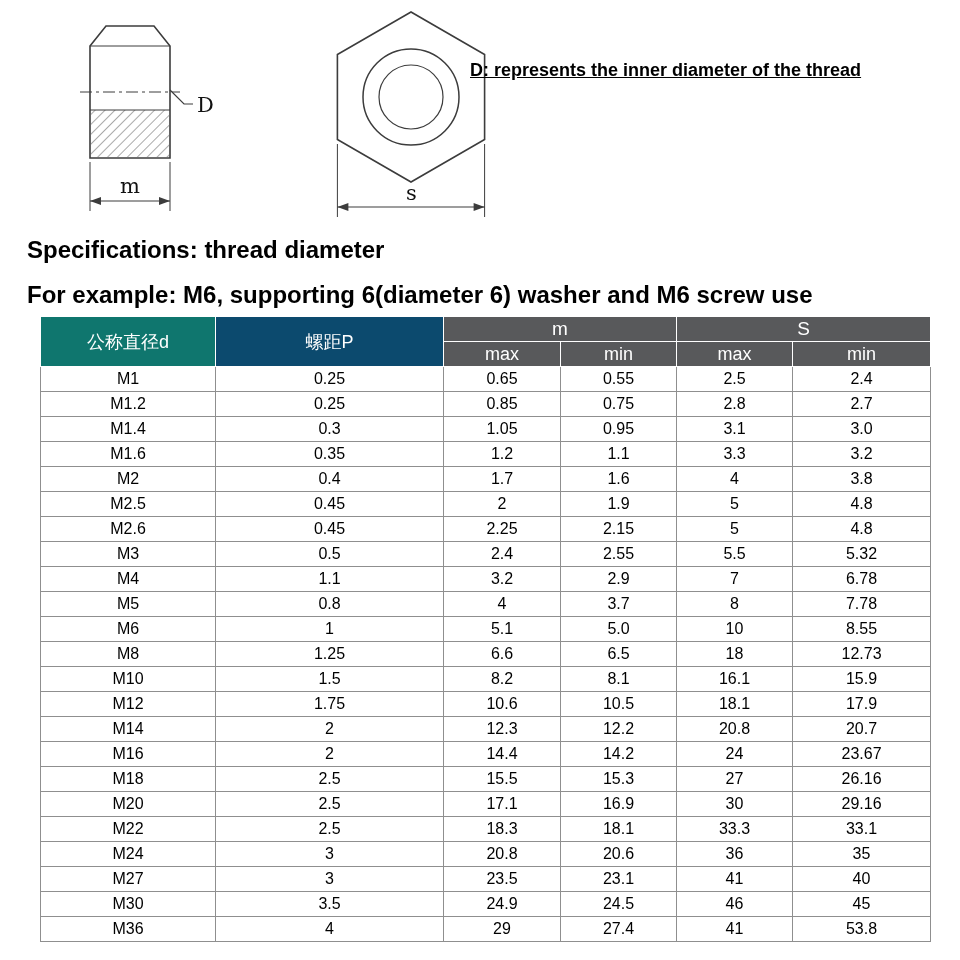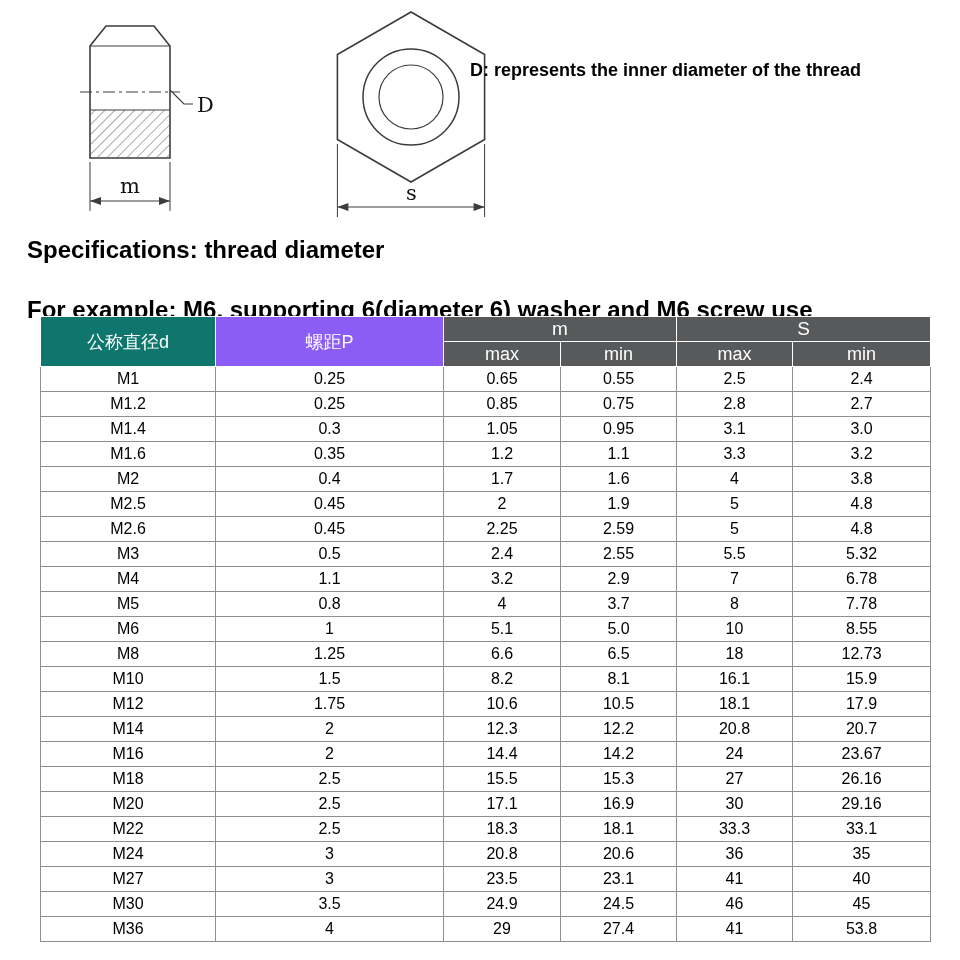--- a/index.html
+++ b/index.html
@@ -9,37 +9,37 @@
     font-family:"Liberation Sans", sans-serif;
     position:relative;
     overflow:hidden;
     color:#000;
   }
   .page { position:absolute; inset:0; background:#fff; }
 
   .svg-side  { position:absolute; left:60px;  top:6px; }
   .svg-front { position:absolute; left:286px; top:2px; }
 
-  .legend { position:absolute; left:470px; top:53px; }
+  .legend { position:absolute; left:470px; top:53px;text-decoration:underline; }
   .legend-line {
     font-size:18px;
     font-weight:bold;
     line-height:35px;
     white-space:nowrap;
   }
 
   .heading {
     position:absolute;
     left:27px;
     font-weight:bold;
     font-size:24px;
     white-space:nowrap;
   }
   .heading-spec    { top:236px; }
-  .heading-example { top:296px; }
+  .heading-example { top:281px; }
 
   table.spec {
     position:absolute;
     left:40px; top:316px;
     width:890px;
     border-collapse:collapse;
     table-layout:fixed;
   }
   table.spec th {
     color:#ffffff;
@@ -127,21 +127,21 @@
       <col style="width:175px">
       <col style="width:228px">
       <col style="width:117px">
       <col style="width:116px">
       <col style="width:116px">
       <col style="width:138px">
     </colgroup>
     <thead>
       <tr>
         <th rowspan="2" style="background: #0f766e;">公称直径d</th>
-        <th rowspan="2" style="background: #8b5cf6;">螺距P</th>
+        <th rowspan="2" style="background: #0c4a6e;">螺距P</th>
         <th colspan="2" class="group" style="background: rgb(88, 89, 91);">m</th>
         <th colspan="2" class="group" style="background: rgb(88, 89, 91);">S</th>
       </tr>
       <tr>
         <th style="background: rgb(88, 89, 91);">max</th>
         <th style="background: rgb(88, 89, 91);">min</th>
         <th style="background: rgb(88, 89, 91);">max</th>
         <th style="background: rgb(88, 89, 91);">min</th>
       </tr>
     </thead>
@@ -191,21 +191,21 @@
           <td>0.45</td>
           <td>2</td>
           <td>1.9</td>
           <td>5</td>
           <td>4.8</td>
         </tr>
         <tr>
           <td>M2.6</td>
           <td>0.45</td>
           <td>2.25</td>
-          <td>2.59</td>
+          <td>2.15</td>
           <td>5</td>
           <td>4.8</td>
         </tr>
         <tr>
           <td>M3</td>
           <td>0.5</td>
           <td>2.4</td>
           <td>2.55</td>
           <td>5.5</td>
           <td>5.32</td>

